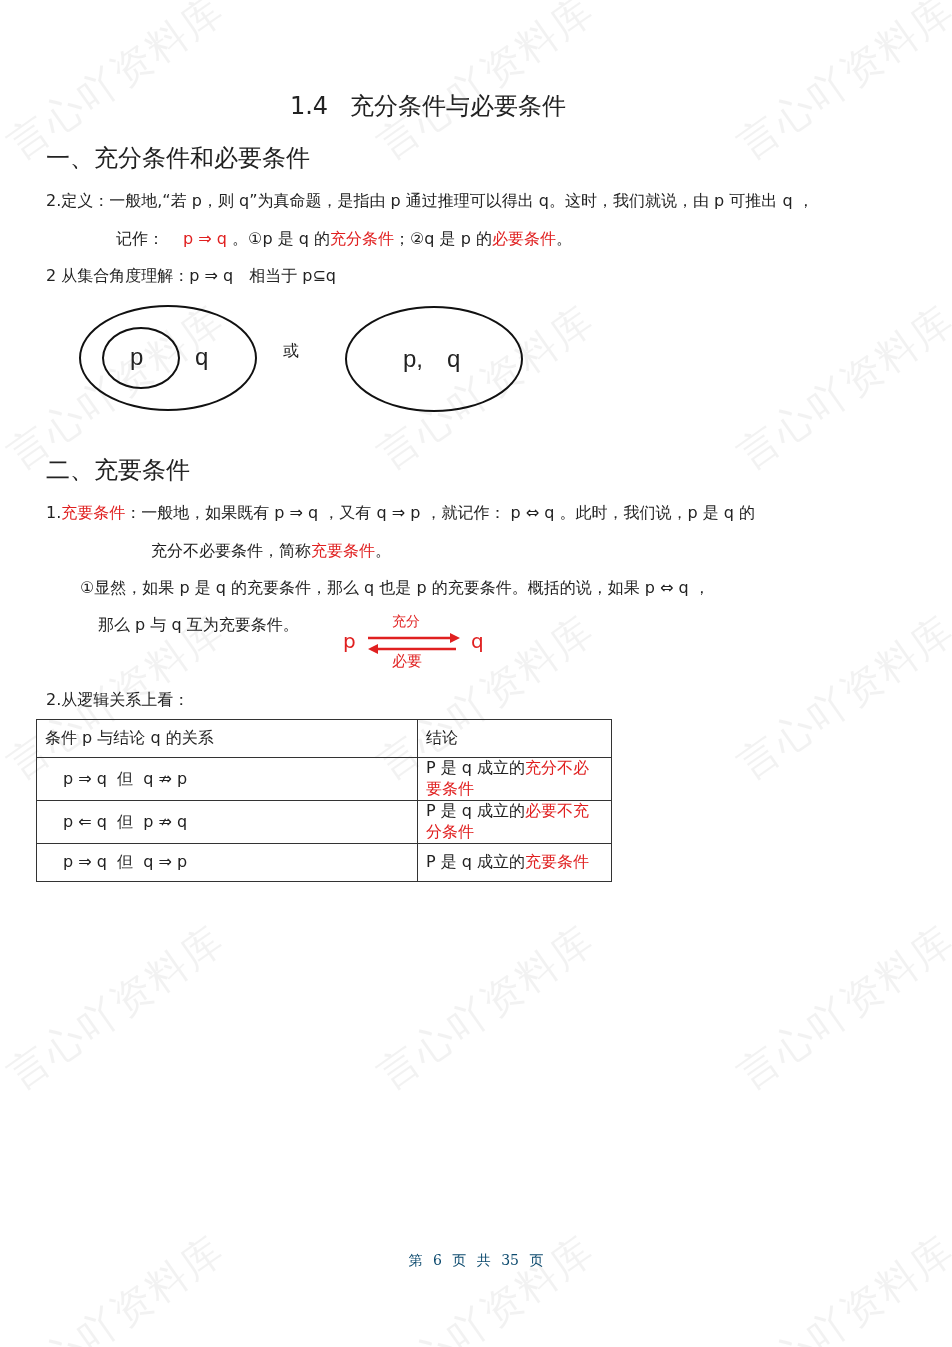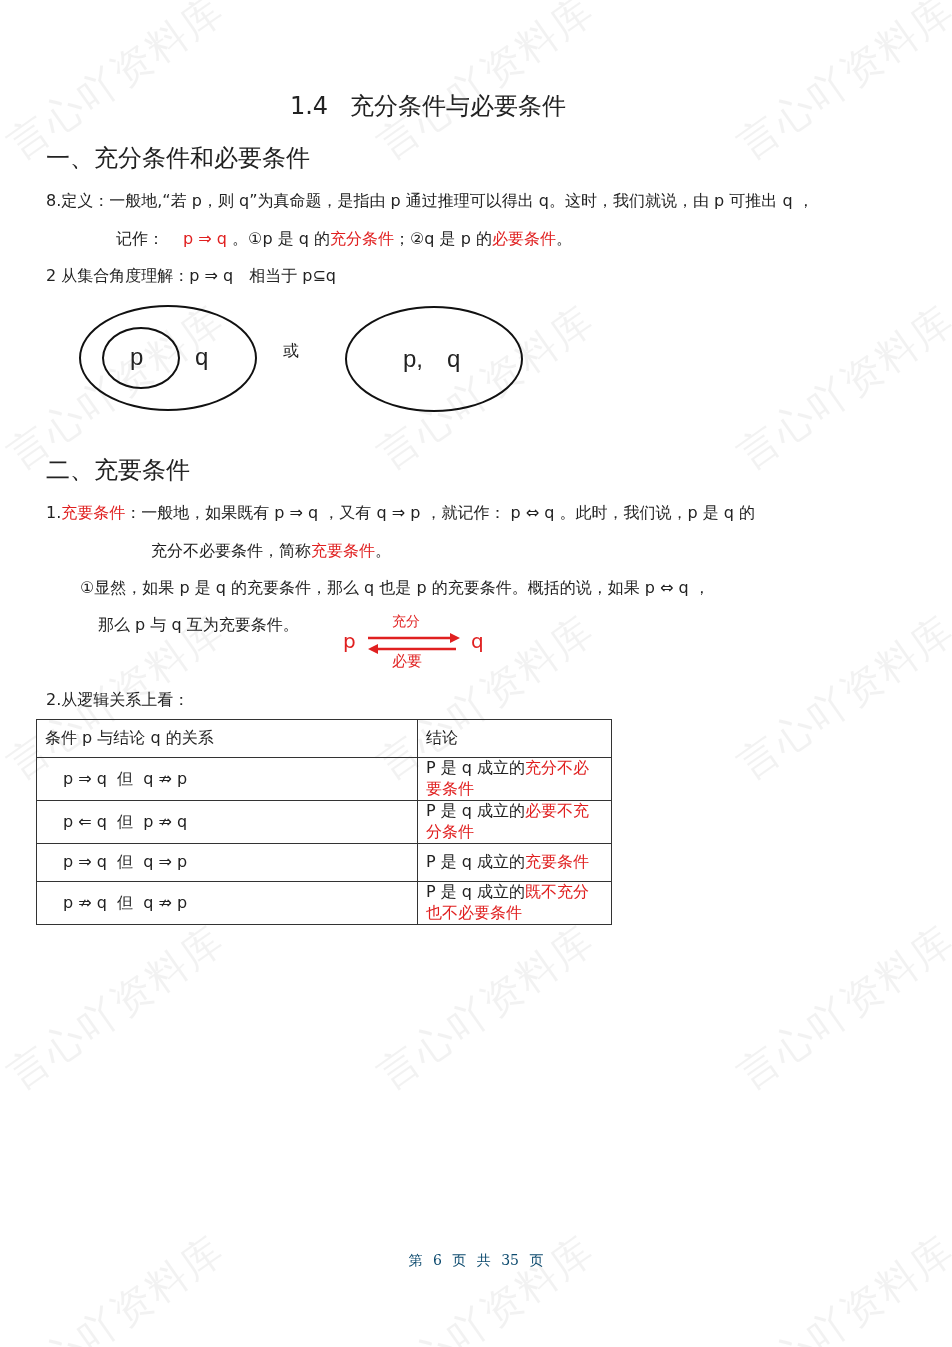--- a/index.html
+++ b/index.html
@@ -48,21 +48,21 @@
 <div class="wm" style="left:-10px;top:1290px;">言心吖资料库</div>
 <div class="wm" style="left:360px;top:1290px;">言心吖资料库</div>
 <div class="wm" style="left:720px;top:1290px;">言心吖资料库</div>
 
 <div class="abs title">
   <span class="num">1.4</span><span>充分条件与必要条件</span>
 </div>
 
 <div class="abs h1" style="top:142px;">一、充分条件和必要条件</div>
 
-<div class="abs p" style="left:46px;top:191px;">8.定义：一般地,“若 p，则 q”为真命题，是指由 p 通过推理可以得出 q。这时，我们就说，由 p 可推出 q ，</div>
+<div class="abs p" style="left:46px;top:191px;">2.定义：一般地,“若 p，则 q”为真命题，是指由 p 通过推理可以得出 q。这时，我们就说，由 p 可推出 q ，</div>
 
 <div class="abs p" style="left:116px;top:229px;">
   <span>记作：</span>
   <span class="red" style="margin-left:14px;">p ⇒ q</span>
   <span>。①p 是 q 的</span><span class="red">充分条件</span><span>；②q 是 p 的</span><span class="red">必要条件</span><span>。</span>
 </div>
 
 <div class="abs p" style="left:46px;top:266px;">2 从集合角度理解：p ⇒ q　相当于 p⊆q</div>
 
 <div class="ellipse" style="left:79px;top:305px;width:174px;height:102px;"></div>
@@ -114,20 +114,16 @@
     <td><span>P 是 q 成立的</span><span class="red">充分不必要条件</span></td>
   </tr>
   <tr>
     <td class="c1 ind" style="white-space:pre;">p ⇐ q  但  p ⇏ q</td>
     <td><span>P 是 q 成立的</span><span class="red">必要不充分条件</span></td>
   </tr>
   <tr>
     <td class="c1 ind" style="white-space:pre;margin-left:40px;">p ⇒ q  但  q ⇒ p</td>
     <td><span>P 是 q 成立的</span><span class="red">充要条件</span></td>
   </tr>
-  <tr>
-    <td class="c1 ind" style="white-space:pre;">p ⇏ q  但  q ⇏ p</td>
-    <td><span>P 是 q 成立的</span><span class="red">既不充分也不必要条件</span></td>
-  </tr>
 </tbody>
   </table>
 
 <div class="abs footer">第 6 页 共 35 页</div>
 
 </body></html>

